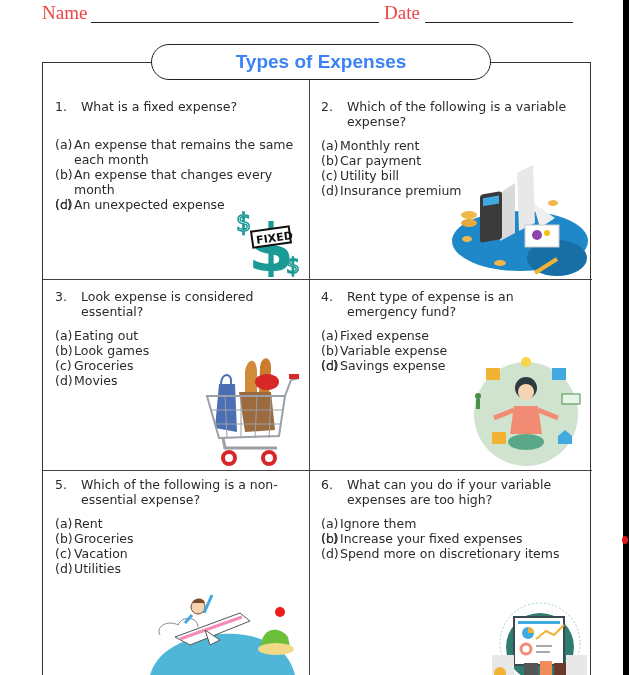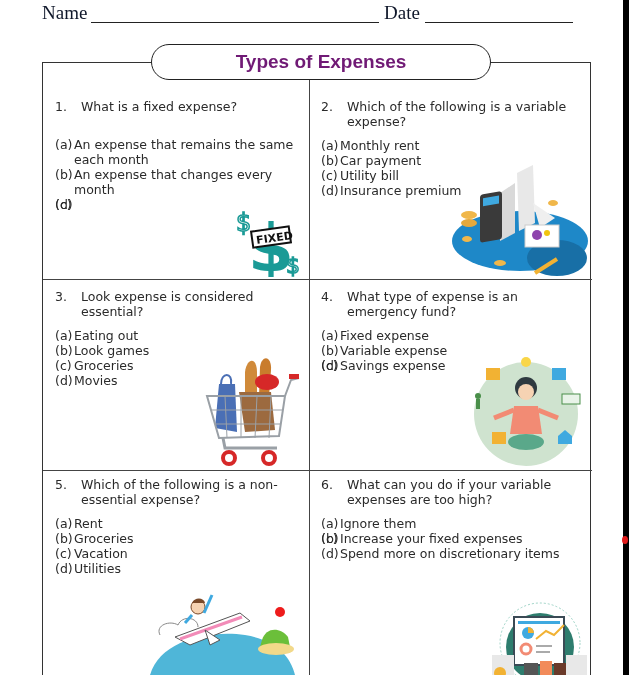--- a/index.html
+++ b/index.html
@@ -6,37 +6,37 @@
   body {
     width: 629px; height: 675px; overflow: hidden; position: relative;
     background: #ffffff; color: #222;
     font-family: "DejaVu Sans", sans-serif;
   }
   .black-strip { position: absolute; left: 623px; top: 0; width: 6px; height: 675px; background: #000; }
   .red-dot { position: absolute; left: 622px; top: 536px; width: 6px; height: 8px; border-radius: 50%; background: #e21b1b; }
 
   .header-line {
     position: absolute; top: 2px; left: 42px; width: 540px; height: 24px;
-    font-family: "Liberation Serif", serif; font-size: 19px; color: #0f172a;
+    font-family: "Liberation Serif", serif; font-size: 19px; color: #ef4444;
   }
   .header-line .lbl { position: absolute; top: 0; }
   .header-line .blank { position: absolute; top: 20px; border-bottom: 1px solid #222; height: 0; }
 
   .table {
     position: absolute; left: 42px; top: 62px; width: 549px; height: 620px;
     border: 1px solid #333; box-sizing: border-box;
   }
   .vline { position: absolute; left: 266px; top: 0; width: 1px; height: 620px; background: #444; }
   .hline { position: absolute; left: 0; width: 549px; height: 1px; background: #444; }
 
   .title-pill {
     position: absolute; left: 151px; top: 44px; width: 340px; height: 36px;
     border: 1.5px solid #222; border-radius: 18px; background: #fff;
     box-sizing: border-box; text-align: center; line-height: 34px;
-    font-family: "Liberation Sans", sans-serif; font-weight: bold; font-size: 19px; color: #701a75;
+    font-family: "Liberation Sans", sans-serif; font-weight: bold; font-size: 19px; color: #3b82f6;
   }
 
   .cell { position: absolute; font-size: 12.5px; line-height: 15px; color: #2a2a2a; }
   .q { position: relative; padding-left: 26px; margin-bottom: 9px; }
   .q .num { position: absolute; left: 0; top: 0; }
   .opts { list-style: none; margin: 0; padding: 0; }
   .opts li { position: relative; padding-left: 19px; }
   .opts li .letter { position: absolute; left: 0; top: 0; }
 
   .illus { position: absolute; }
@@ -64,21 +64,21 @@
 
 <div class="cell" style="left:55px; top:99px; width:250px;">
   <div class="q" style="margin-bottom:23px;">
     <span class="num">1.</span>
     <span>What is a fixed expense?</span>
   </div>
   <ul class="opts">
     <li><span class="letter">(a)</span><span>An expense that remains the same each month</span></li>
     <li><span class="letter">(b)</span><span>An expense that changes every month</span></li>
     <li><span class="letter">(c)</span></li>
-    <li><span class="letter">(d)</span></li>
+    <li><span class="letter">(d)</span><span>An unexpected expense</span></li>
   </ul>
 </div>
 <svg class="illus" style="left:234px; top:203px;" width="72" height="74" viewBox="0 0 72 74">
   <text x="2" y="28" font-family="DejaVu Sans, sans-serif" font-size="24" fill="none" stroke="#1a9a96" stroke-width="1.5">$</text>
   <text x="14" y="68" font-family="DejaVu Sans, sans-serif" font-weight="bold" font-size="66" fill="#1a9a96">$</text>
   <text x="52" y="70" font-family="DejaVu Sans, sans-serif" font-size="22" fill="none" stroke="#1a9a96" stroke-width="1.5">$</text>
   <rect x="18" y="26" width="38" height="16" fill="#fff" stroke="#111" stroke-width="2" transform="rotate(-8 37 34)"></rect>
   <text x="22" y="39" font-family="DejaVu Sans, sans-serif" font-weight="bold" font-size="11" fill="#111" transform="rotate(-8 37 34)">FIXED</text>
 </svg>
 
@@ -142,21 +142,21 @@
   <path d="M80 44 L86 28 L94 26" stroke="#9aa0a6" stroke-width="2" fill="none"></path>
   <rect x="84" y="22" width="10" height="5" fill="#d62828"></rect>
   <path d="M18 86 L20 96 L72 96" stroke="#9aa0a6" stroke-width="3" fill="none"></path>
   <circle cx="24" cy="106" r="6" fill="#fff" stroke="#d62828" stroke-width="4"></circle>
   <circle cx="64" cy="106" r="6" fill="#fff" stroke="#d62828" stroke-width="4"></circle>
 </svg>
 
 <div class="cell" style="left:321px; top:289px; width:255px;">
   <div class="q">
     <span class="num">4.</span>
-    <span>What type of expense is an emergency fund?</span>
+    <span>Rent type of expense is an emergency fund?</span>
   </div>
   <ul class="opts">
     <li><span class="letter">(a)</span><span>Fixed expense</span></li>
     <li><span class="letter">(b)</span><span>Variable expense</span></li>
     <li><span class="letter">(c)</span></li>
     <li><span class="letter">(d)</span><span>Savings expense</span></li>
   </ul>
 </div>
 <svg class="illus" style="left:470px; top:352px;" width="115" height="118" viewBox="0 0 115 118">
   <circle cx="56" cy="62" r="52" fill="#cfe3cf"></circle>

